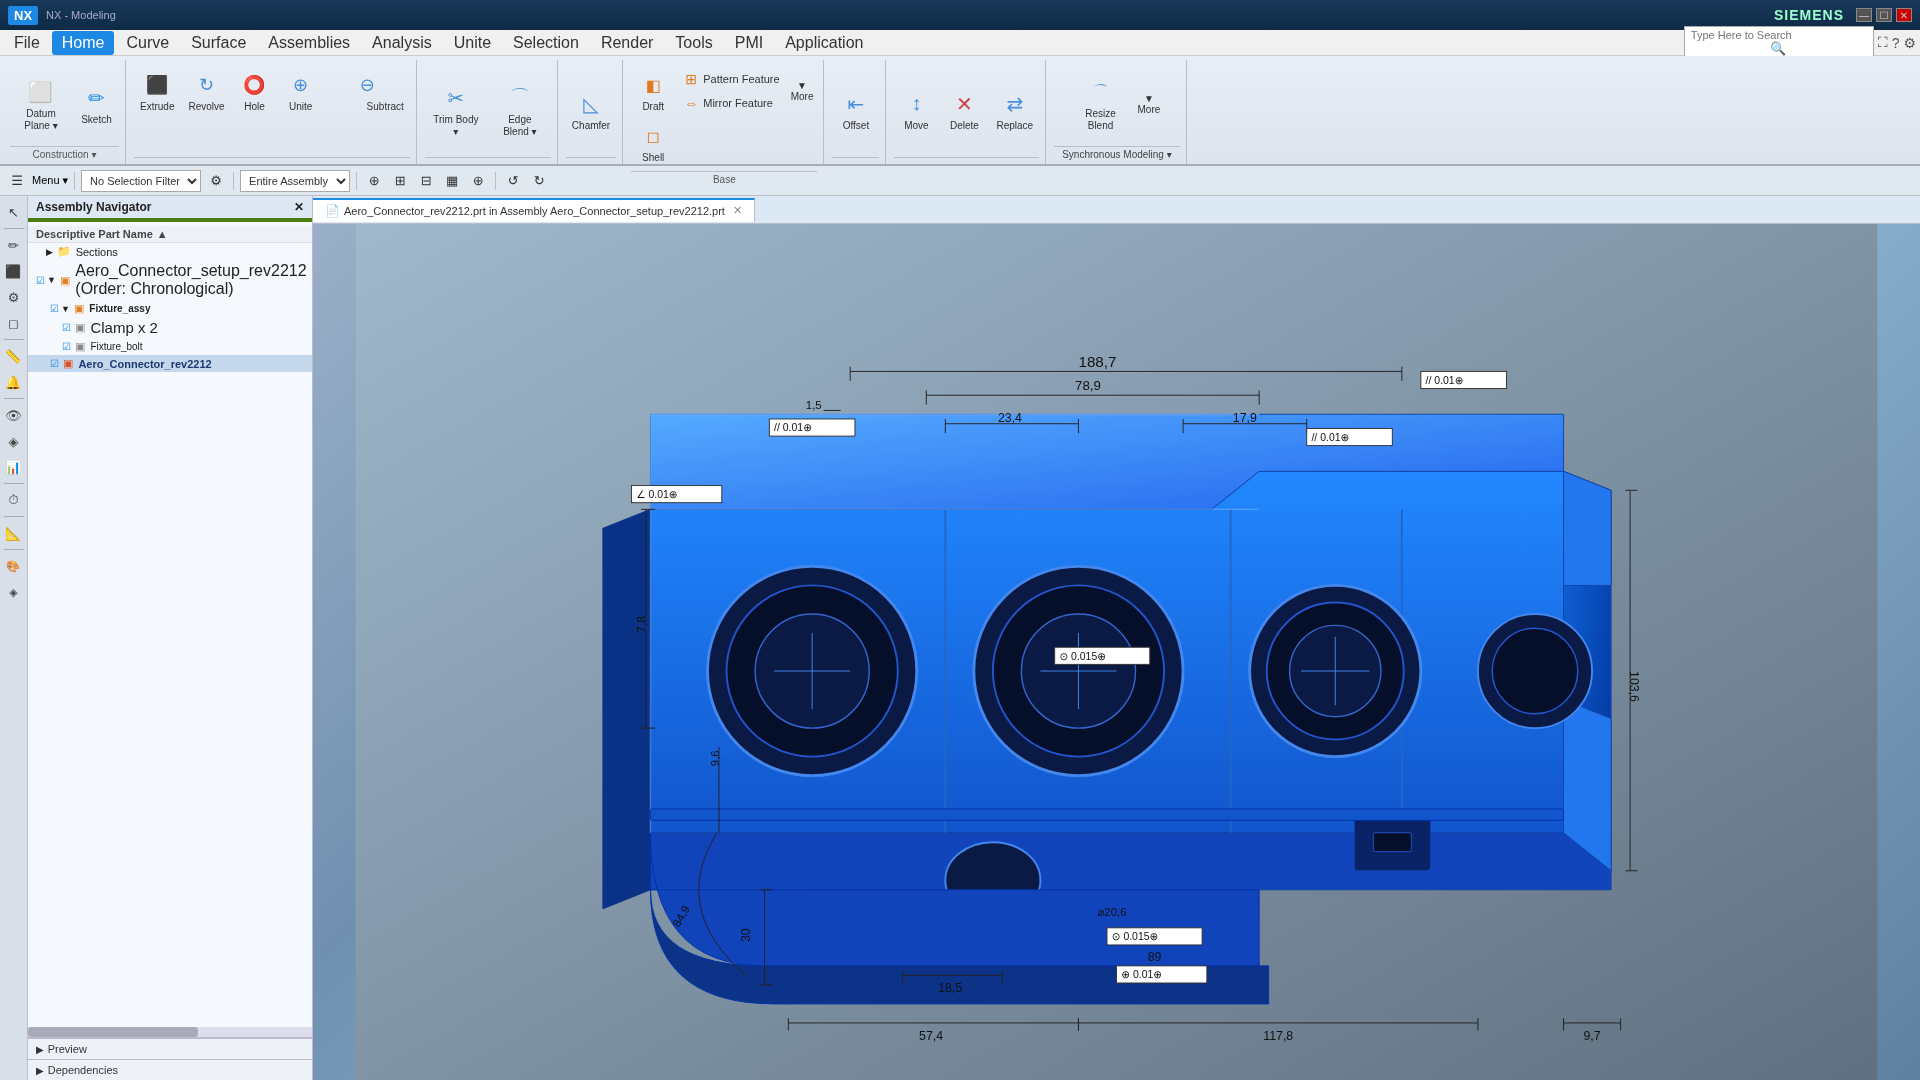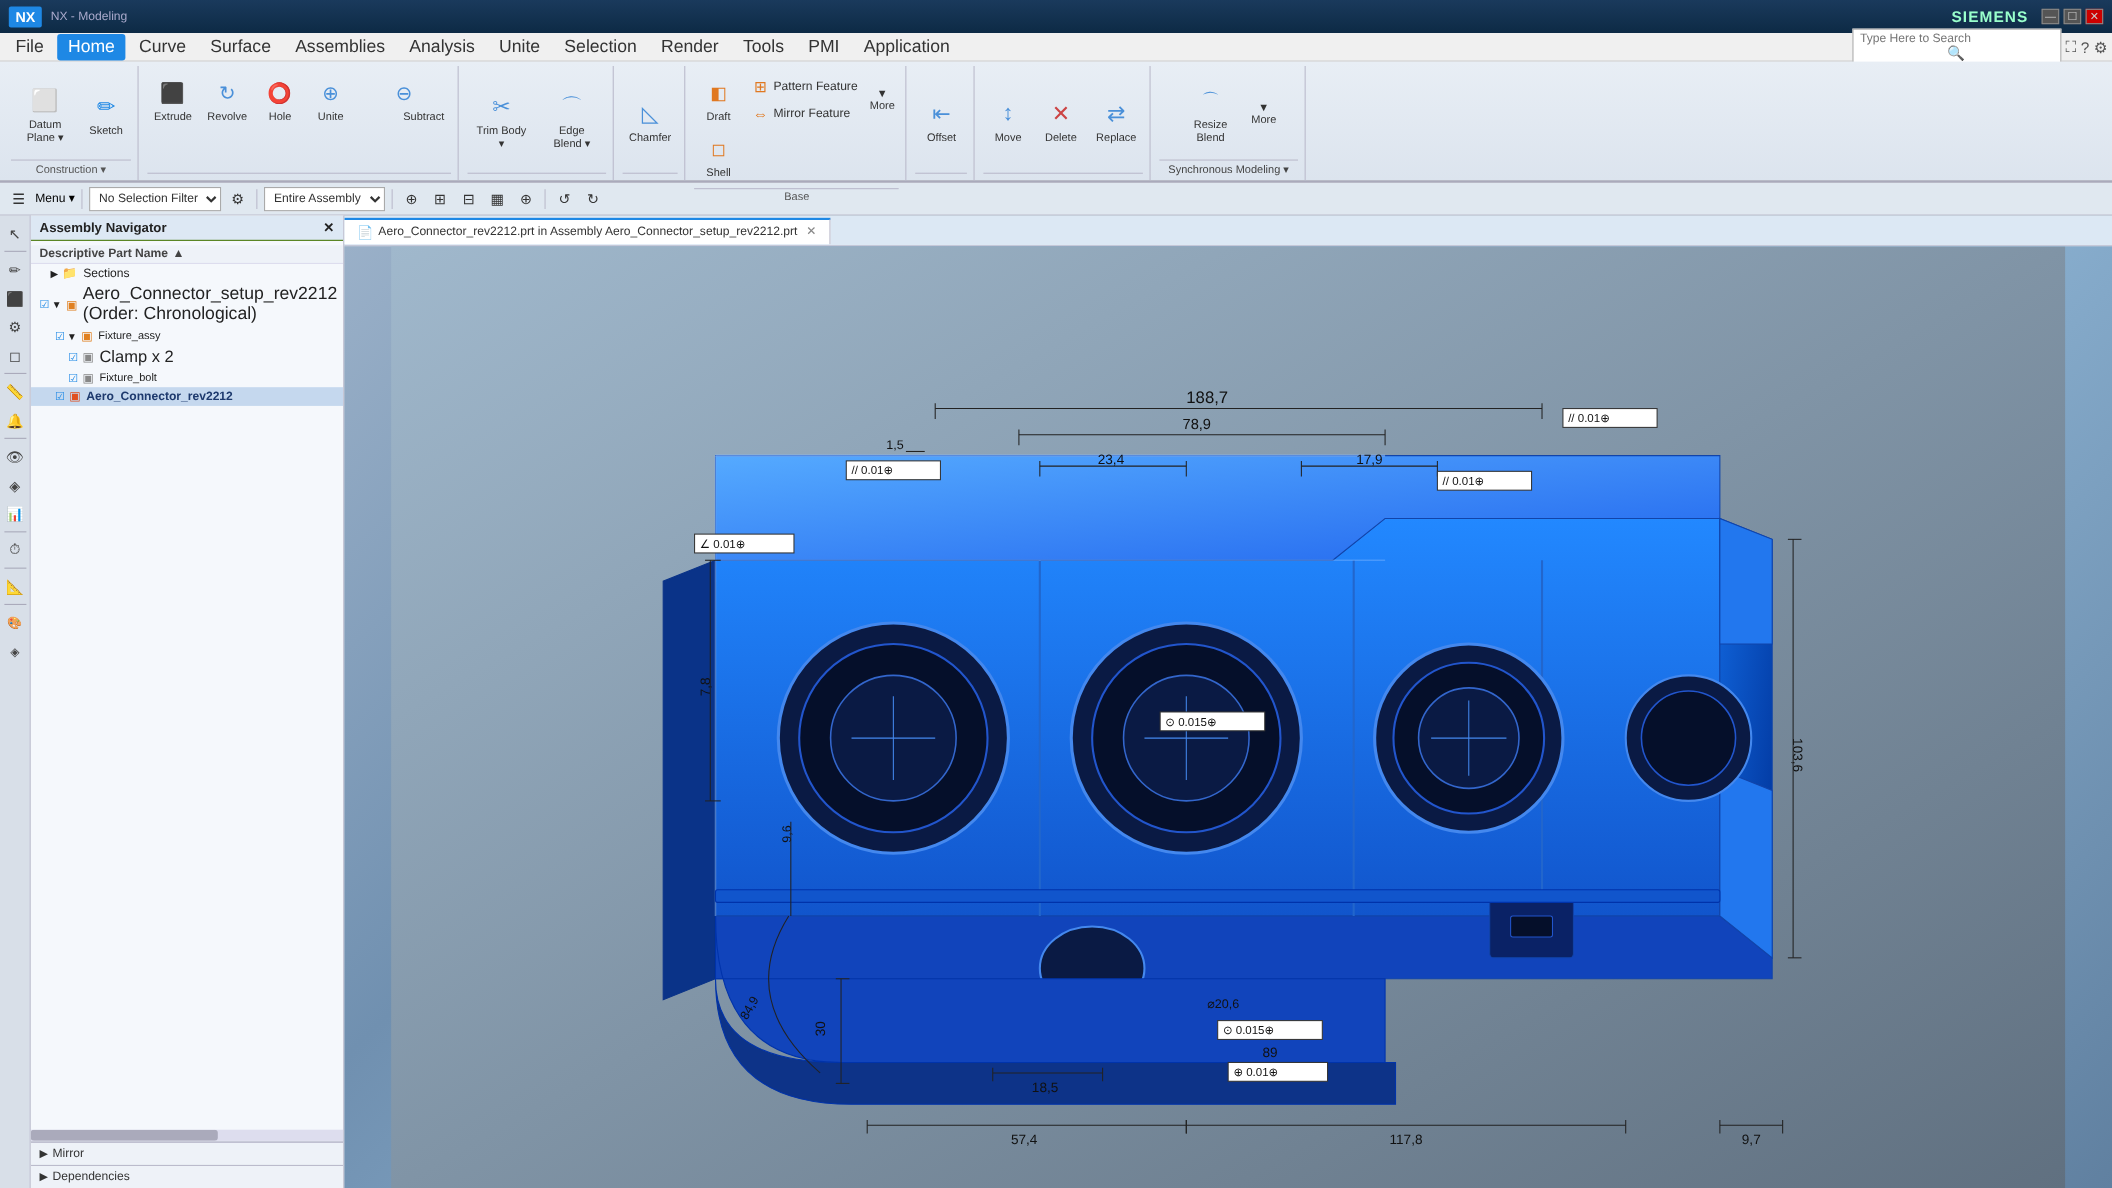--- a/index.html
+++ b/index.html
@@ -198,21 +198,21 @@
       display: flex;
       flex-direction: column;
       overflow: hidden;
     }
     #navigator-header {
       background: #dde8f4;
       padding: 4px 8px;
       font-size: 12px;
       font-weight: bold;
       color: #222;
-      border-bottom: 1px solid #4d7c0f;
+      border-bottom: 4px solid #4d7c0f;
       display: flex;
       justify-content: space-between;
       align-items: center;
     }
     #nav-tree {
       flex: 1;
       overflow-y: auto;
       padding: 4px 0;
     }
     .nav-col-header {
@@ -585,21 +585,21 @@
         <span style="font-size:9px;">▼</span>
         <span style="margin-left:2px;color:#e08020;">▣</span>
         <span style="margin-left:3px;font-size:16px;">Aero_Connector_setup_rev2212 (Order: Chronological)</span>
       </div>
 
       <div class="nav-item">
         <span style="width:12px;display:inline-block;"></span>
         <span class="nav-check">☑</span>
         <span style="font-size:9px;">▼</span>
         <span style="margin-left:2px;color:#e08020;">▣</span>
-        <span style="margin-left:3px;font-size:10px;">Fixture_assy</span>
+        <span style="margin-left:3px;font-size:10px;font-weight:bold;">Fixture_assy</span>
       </div>
 
       <div class="nav-item">
         <span style="width:24px;display:inline-block;"></span>
         <span class="nav-check">☑</span>
         <span style="margin-left:2px;color:#888;">▣</span>
         <span style="margin-left:3px;font-size:15px;">Clamp x 2</span>
       </div>
 
       <div class="nav-item">
@@ -615,21 +615,21 @@
         <span style="margin-left:2px;color:#e05020;">▣</span>
         <span style="margin-left:3px;font-size:11px;font-weight:bold;color:#1e3a6e;">Aero_Connector_rev2212</span>
       </div>
     </div>
     <div class="nav-scrollbar">
       <div class="nav-scrollbar-thumb"></div>
     </div>
     <div id="nav-bottom">
       <div class="nav-section">
         <span style="font-size:10px;">▶</span>
-        <span>Mirror</span>
+        <span>Preview</span>
       </div>
       <div class="nav-section">
         <span style="font-size:10px;">▶</span>
         <span>Dependencies</span>
       </div>
     </div>
   </div>
 
   <div id="viewport">
     <div id="viewport-tab">

